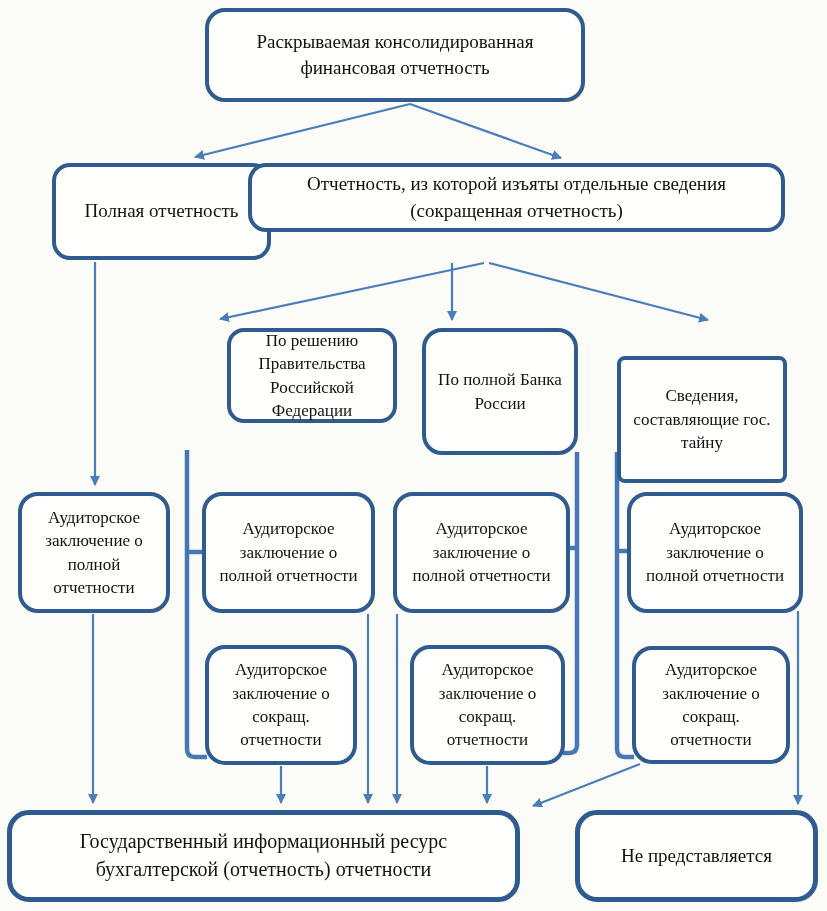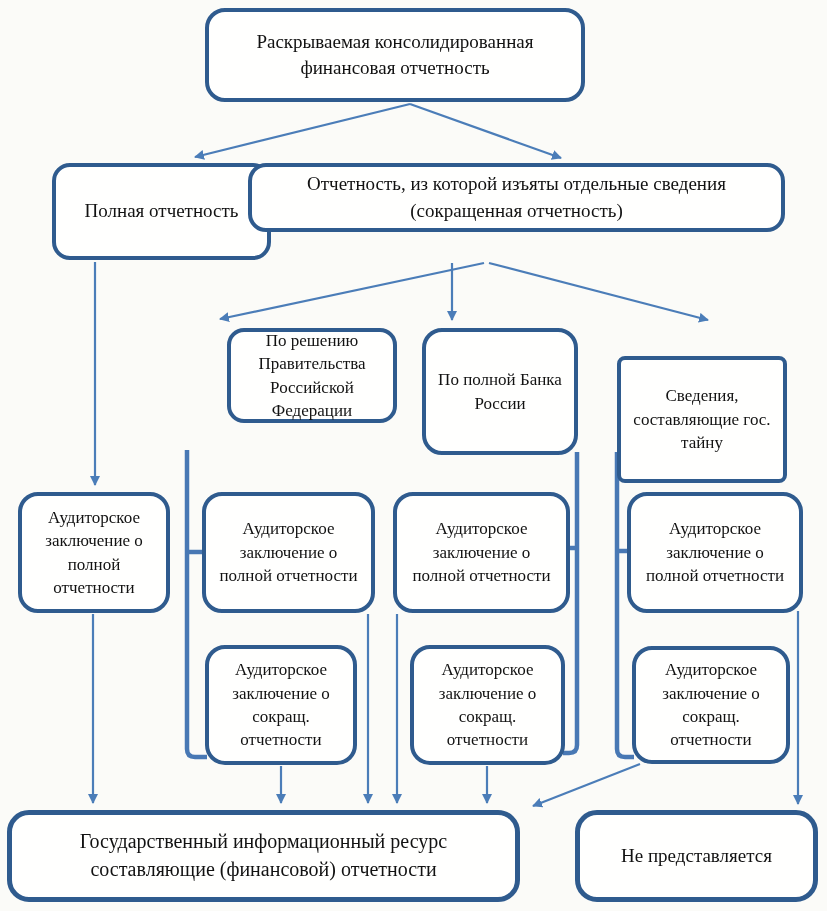--- a/index.html
+++ b/index.html
@@ -130,20 +130,20 @@
 
   <div class="node" id="n-ar2">
     <span>Аудиторское заключение о сокращ. отчетности</span>
   </div>
 
   <div class="node" id="n-ar3">
     <span>Аудиторское заключение о сокращ. отчетности</span>
   </div>
 
   <div class="node" id="n-gir">
-    <span>Государственный информационный ресурс составляющие (финансовой) отчетности</span>
+    <span>Государственный информационный ресурс бухгалтерской (отчетность) отчетности</span>
   </div>
 
   <div class="node" id="n-not">
     <span>Не представляется</span>
   </div>
 
 </div>
 
 </body></html>

